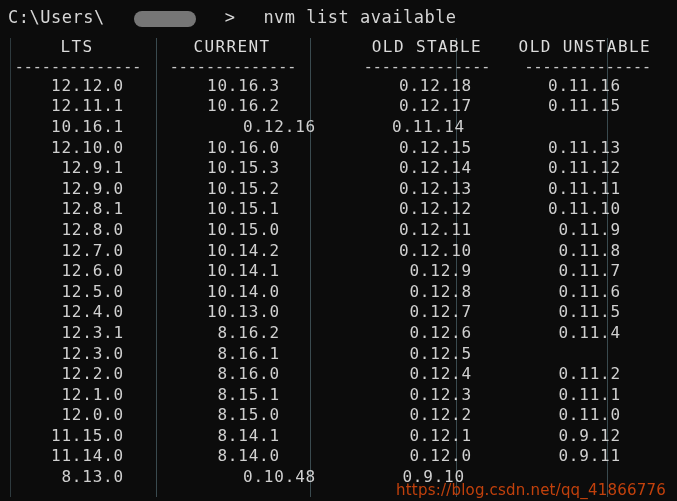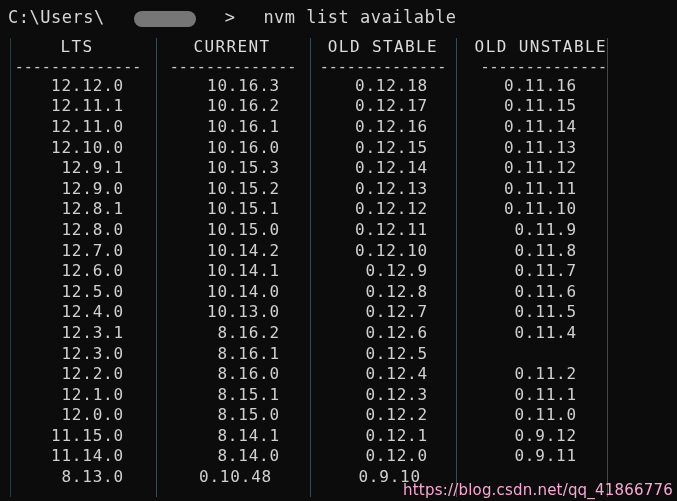--- a/index.html
+++ b/index.html
@@ -90,21 +90,21 @@
     box-sizing: border-box;
     text-align: center;
     font-size: 16px;
     letter-spacing: 0.8px;
     color: #d0d0d0;
     white-space: pre;
     overflow: hidden;
   }
   .c0 { width: 156px; padding-right: 32px; }
   .c1 { width: 154px; padding-right: 30px; }
-  .c2 { width: 146px; padding-right: 28px; }
+  .c2 { width: 146px; padding-right: 28px; margin-left: 44px; }
   .c3 { width: 151px; padding-right: 30px; text-align: right; }
 
   .header-row { height: 24px; }
   .header-row .cell {
     padding-right: 0;
     font-size: 16px;
     letter-spacing: 1.4px;
     color: #dcdcdc;
   }
 
@@ -124,25 +124,25 @@
     left: 0;
     top: 0;
     width: 677px;
     height: 467px;
     overflow: hidden;
   }
 
   
   #watermark {
     position: absolute;
-    right: 4px;
+    right: 11px;
     bottom: 2px;
     font-family: "DejaVu Sans", "Liberation Sans", sans-serif;
     font-size: 15px;
-    color: #f9a8d4;
+    color: #c2410c;
     letter-spacing: 0.2px;
     white-space: nowrap;
   }
 </style>
 </head>
 <body>
 
 <div id="terminal">
 
   <div class="prompt-line">
@@ -177,21 +177,20 @@
               <div class="cell c2">0.12.18</div>
               <div class="cell c3">0.11.16</div>
             </div>
             <div class="row data-row">
               <div class="cell c0">12.11.1</div>
               <div class="cell c1">10.16.2</div>
               <div class="cell c2">0.12.17</div>
               <div class="cell c3">0.11.15</div>
             </div>
             <div class="row data-row">
-              <div class="cell c0">12.11.0</div>
               <div class="cell c1">10.16.1</div>
               <div class="cell c2">0.12.16</div>
               <div class="cell c3">0.11.14</div>
             </div>
             <div class="row data-row">
               <div class="cell c0">12.10.0</div>
               <div class="cell c1">10.16.0</div>
               <div class="cell c2">0.12.15</div>
               <div class="cell c3">0.11.13</div>
             </div>

